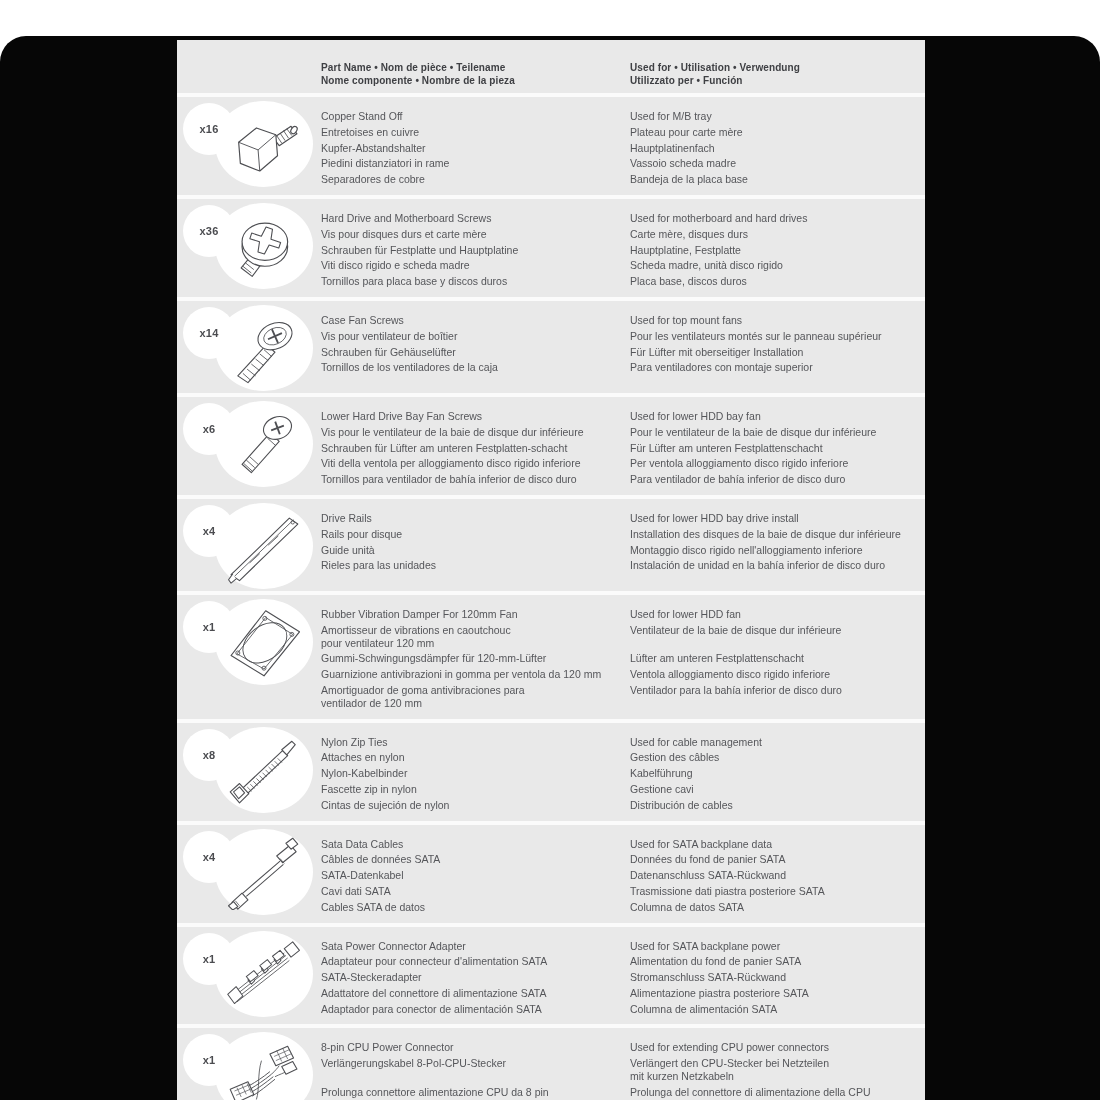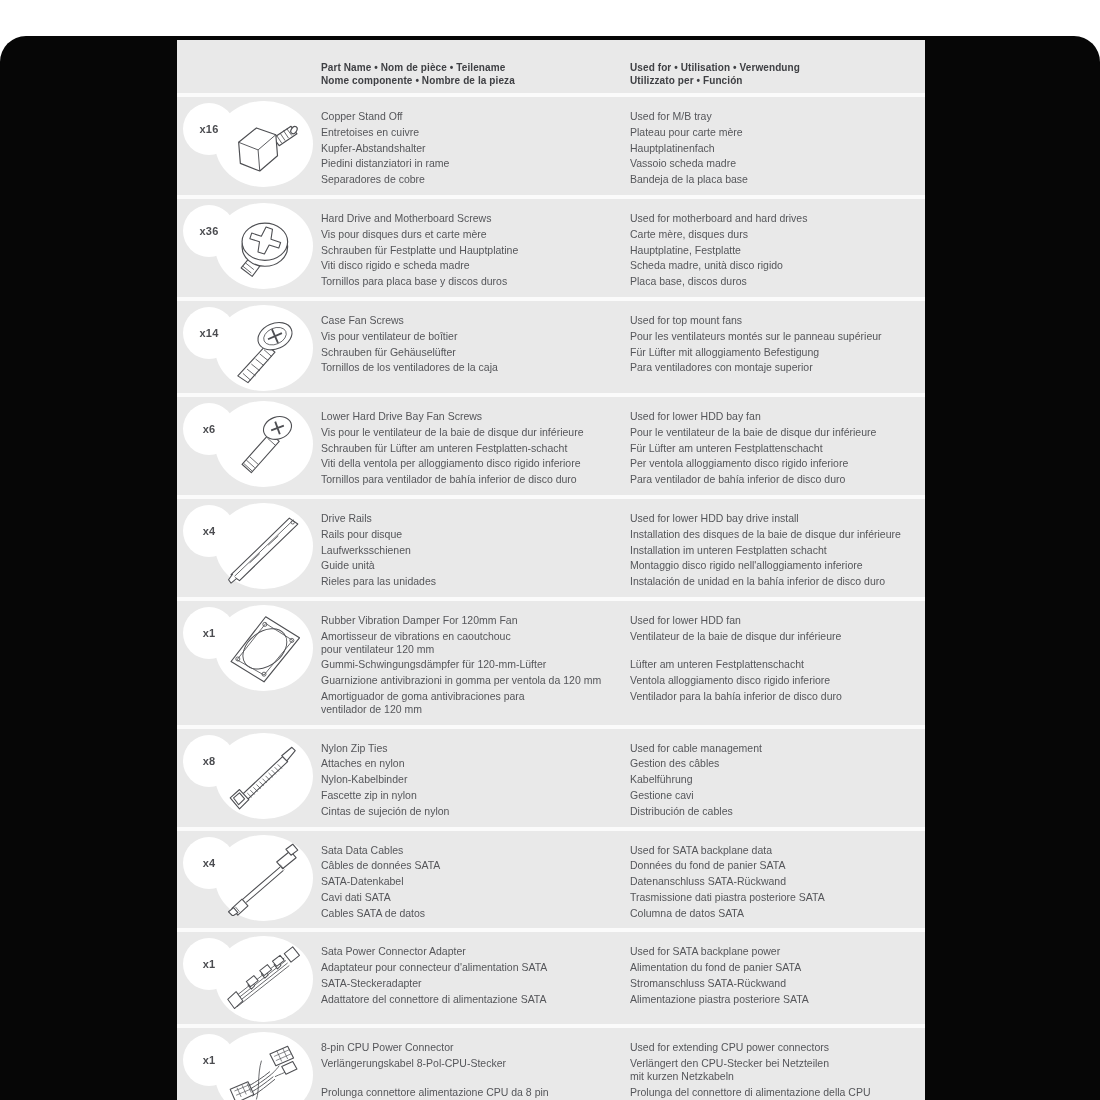--- a/index.html
+++ b/index.html
@@ -152,21 +152,21 @@
             <div class="entry">
               <div class="part">Case Fan Screws</div>
               <div class="used">Used for top mount fans</div>
             </div>
             <div class="entry">
               <div class="part">Vis pour ventilateur de boîtier</div>
               <div class="used">Pour les ventilateurs montés sur le panneau supérieur</div>
             </div>
             <div class="entry">
               <div class="part">Schrauben für Gehäuselüfter</div>
-              <div class="used">Für Lüfter mit alloggiamento Befestigung</div>
+              <div class="used">Für Lüfter mit oberseitiger Installation</div>
             </div>
             <div class="entry">
               <div class="part">Tornillos de los ventiladores de la caja</div>
               <div class="used">Para ventiladores con montaje superior</div>
             </div>
           </div>
         </section>
         <section class="row">
           <div class="qty-cell">
             <div class="blob">
@@ -225,24 +225,20 @@
             </div>
           </div>
           <div class="entries">
             <div class="entry">
               <div class="part">Drive Rails</div>
               <div class="used">Used for lower HDD bay drive install</div>
             </div>
             <div class="entry">
               <div class="part">Rails pour disque</div>
               <div class="used">Installation des disques de la baie de disque dur inférieure</div>
-            </div>
-            <div class="entry">
-              <div class="part">Laufwerksschienen</div>
-              <div class="used">Installation im unteren Festplatten schacht</div>
             </div>
             <div class="entry">
               <div class="part">Guide unità</div>
               <div class="used">Montaggio disco rigido nell'alloggiamento inferiore</div>
             </div>
             <div class="entry">
               <div class="part">Rieles para las unidades</div>
               <div class="used">Instalación de unidad en la bahía inferior de disco duro</div>
             </div>
           </div>
@@ -411,20 +407,24 @@
               <div class="used">Alimentation du fond de panier SATA</div>
             </div>
             <div class="entry">
               <div class="part">SATA-Steckeradapter</div>
               <div class="used">Stromanschluss SATA-Rückwand</div>
             </div>
             <div class="entry">
               <div class="part">Adattatore del connettore di alimentazione SATA</div>
               <div class="used">Alimentazione piastra posteriore SATA</div>
             </div>
+            <div class="entry">
+              <div class="part">Adaptador para conector de alimentación SATA</div>
+              <div class="used">Columna de alimentación SATA</div>
+            </div>
           </div>
         </section>
         <section class="row grow">
           <div class="qty-cell">
             <div class="blob">
               <div class="big-circle">
                 <svg viewBox="0 0 90 90" width="76" height="76">
  <path d="M36,74 C40,62 37,44 42,28" stroke="#4e4f53" stroke-width="1" fill="none"></path>
  <path d="M27,58 C37,52 42,49 52,41 M28,62 C38,56 44,52 54,44 M29,66 C39,60 46,55 56,47 M31,70 C41,64 48,58 58,50" stroke="#4e4f53" stroke-width="1.1" fill="none"></path>
  <path d="M54,44 C58,40 61,37 63,34 M58,47 C64,44 68,43 71,41" stroke="#4e4f53" stroke-width="1" fill="none"></path>

